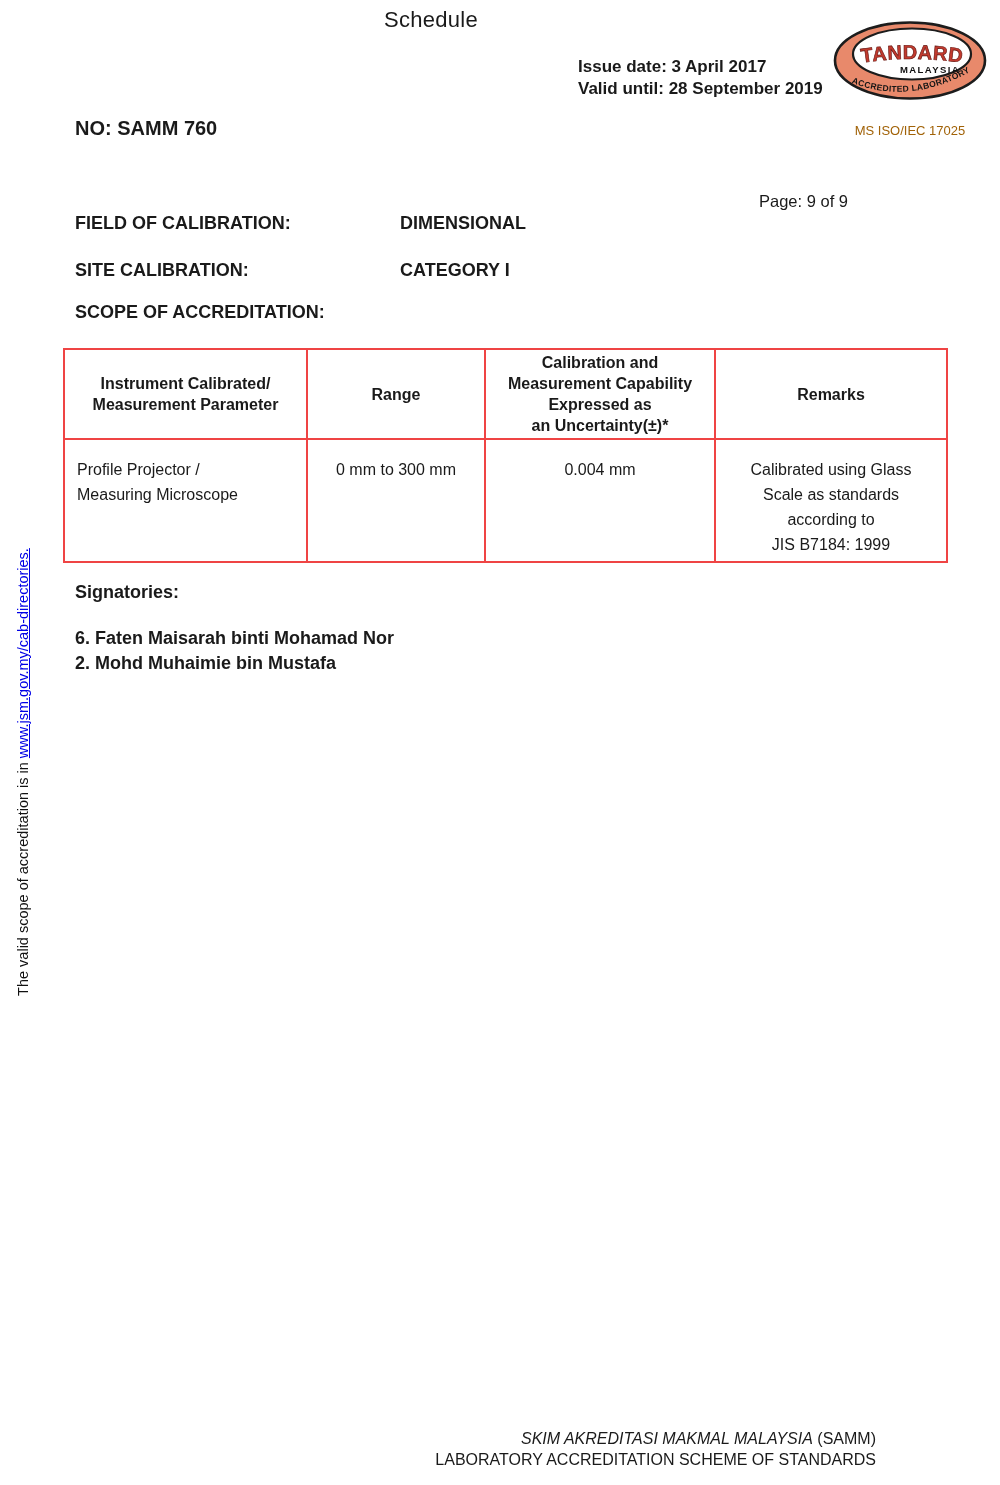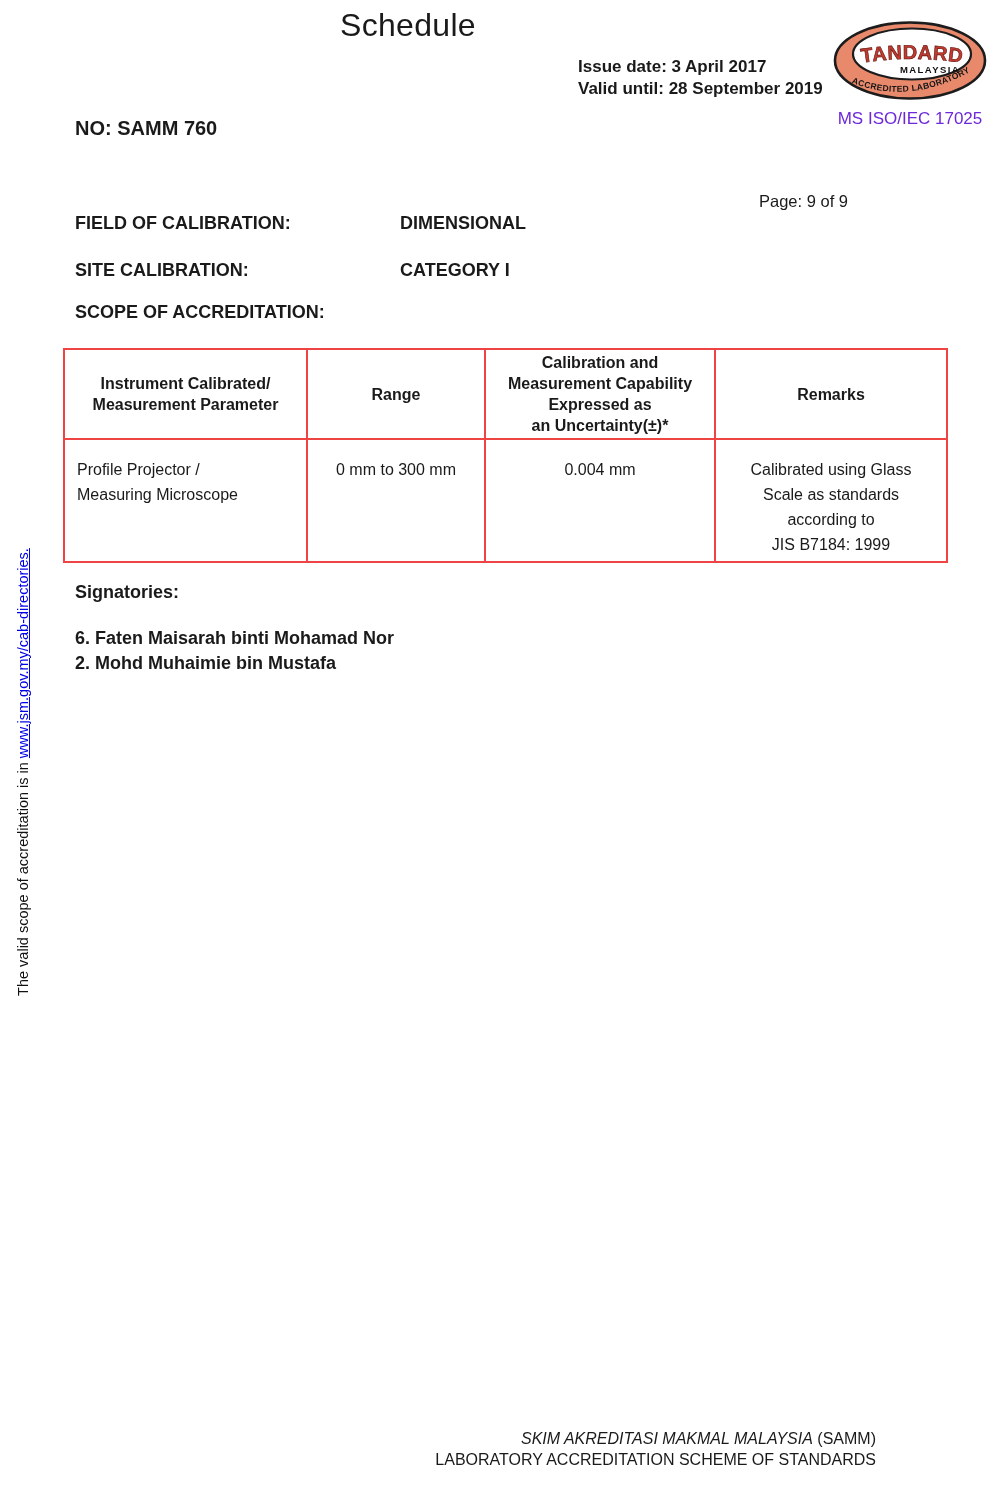--- a/index.html
+++ b/index.html
@@ -9,34 +9,35 @@
     height: 1485px;
     background: #ffffff;
     font-family: "Liberation Sans", sans-serif;
     color: #1a1a1a;
     overflow: hidden;
   }
   .doc-title {
     position: absolute;
     top: 7px; left: 0; width: 816px;
     text-align: center;
-    font-size: 32px;
+    font-size: 22px;
     font-weight: 400;
     letter-spacing: 0.3px;
+    padding-left: 23px;
   }
   .issue-block {
     position: absolute;
     left: 578px; top: 56px;
     font-size: 17px;
     font-weight: 700;
     line-height: 22px;
     white-space: nowrap;
   }
   .logo-wrap { position: absolute; left: 833px; top: 21px; width: 154px; text-align: center; }
-  .logo-caption { margin-top: 4px; font-size: 17px; color: #6d28d9; white-space: nowrap; }
+  .logo-caption { margin-top: 18px; font-size: 13px; color: #a16207; white-space: nowrap; }
   .cert-no-block { position: absolute; left: 75px; top: 117px; }
   .cert-no-title { font-size: 20px; font-weight: 700; margin-bottom: 4px; }
   .cert-no-sub { font-size: 14.5px; line-height: 18px; white-space: pre-line; }
   .page-num { position: absolute; left: 759px; top: 192px; font-size: 16.5px; }
   .cal-label { position: absolute; left: 75px; font-size: 18px; font-weight: 700; white-space: nowrap; }
   .cal-value { position: absolute; left: 400px; font-size: 18px; font-weight: 700; white-space: nowrap; }
   .row-field { top: 213px; }
   .row-site  { top: 260px; }
   .row-scope { top: 302px; }
   .cal-table {

